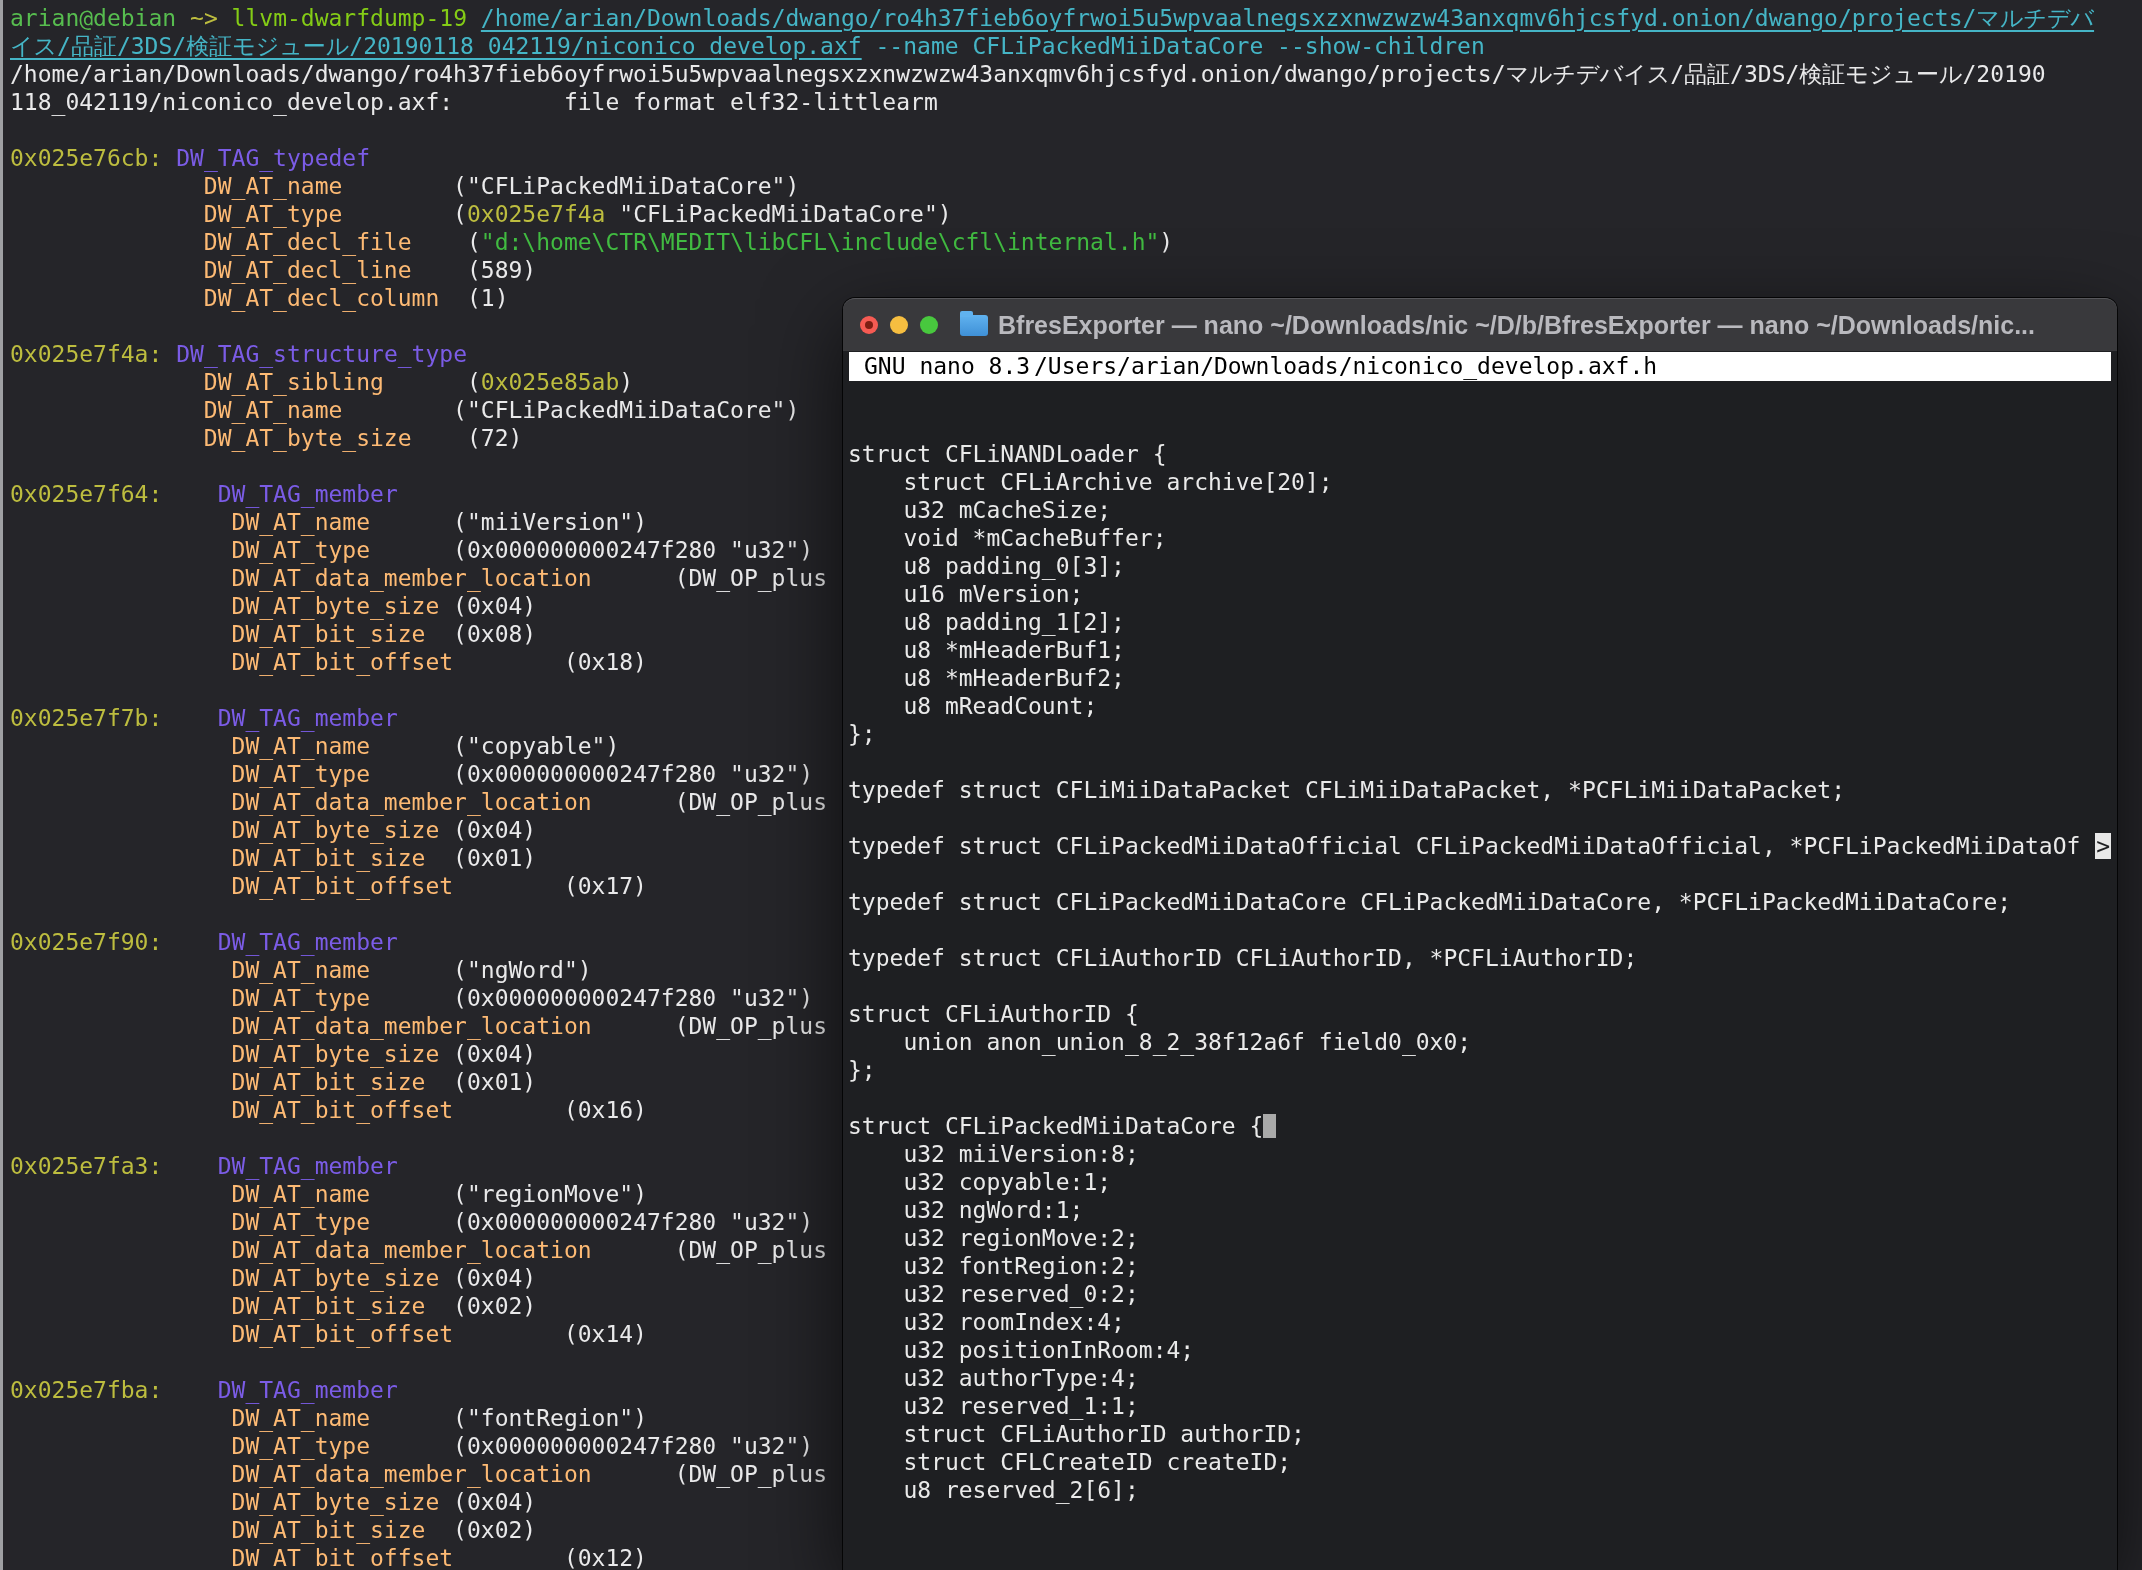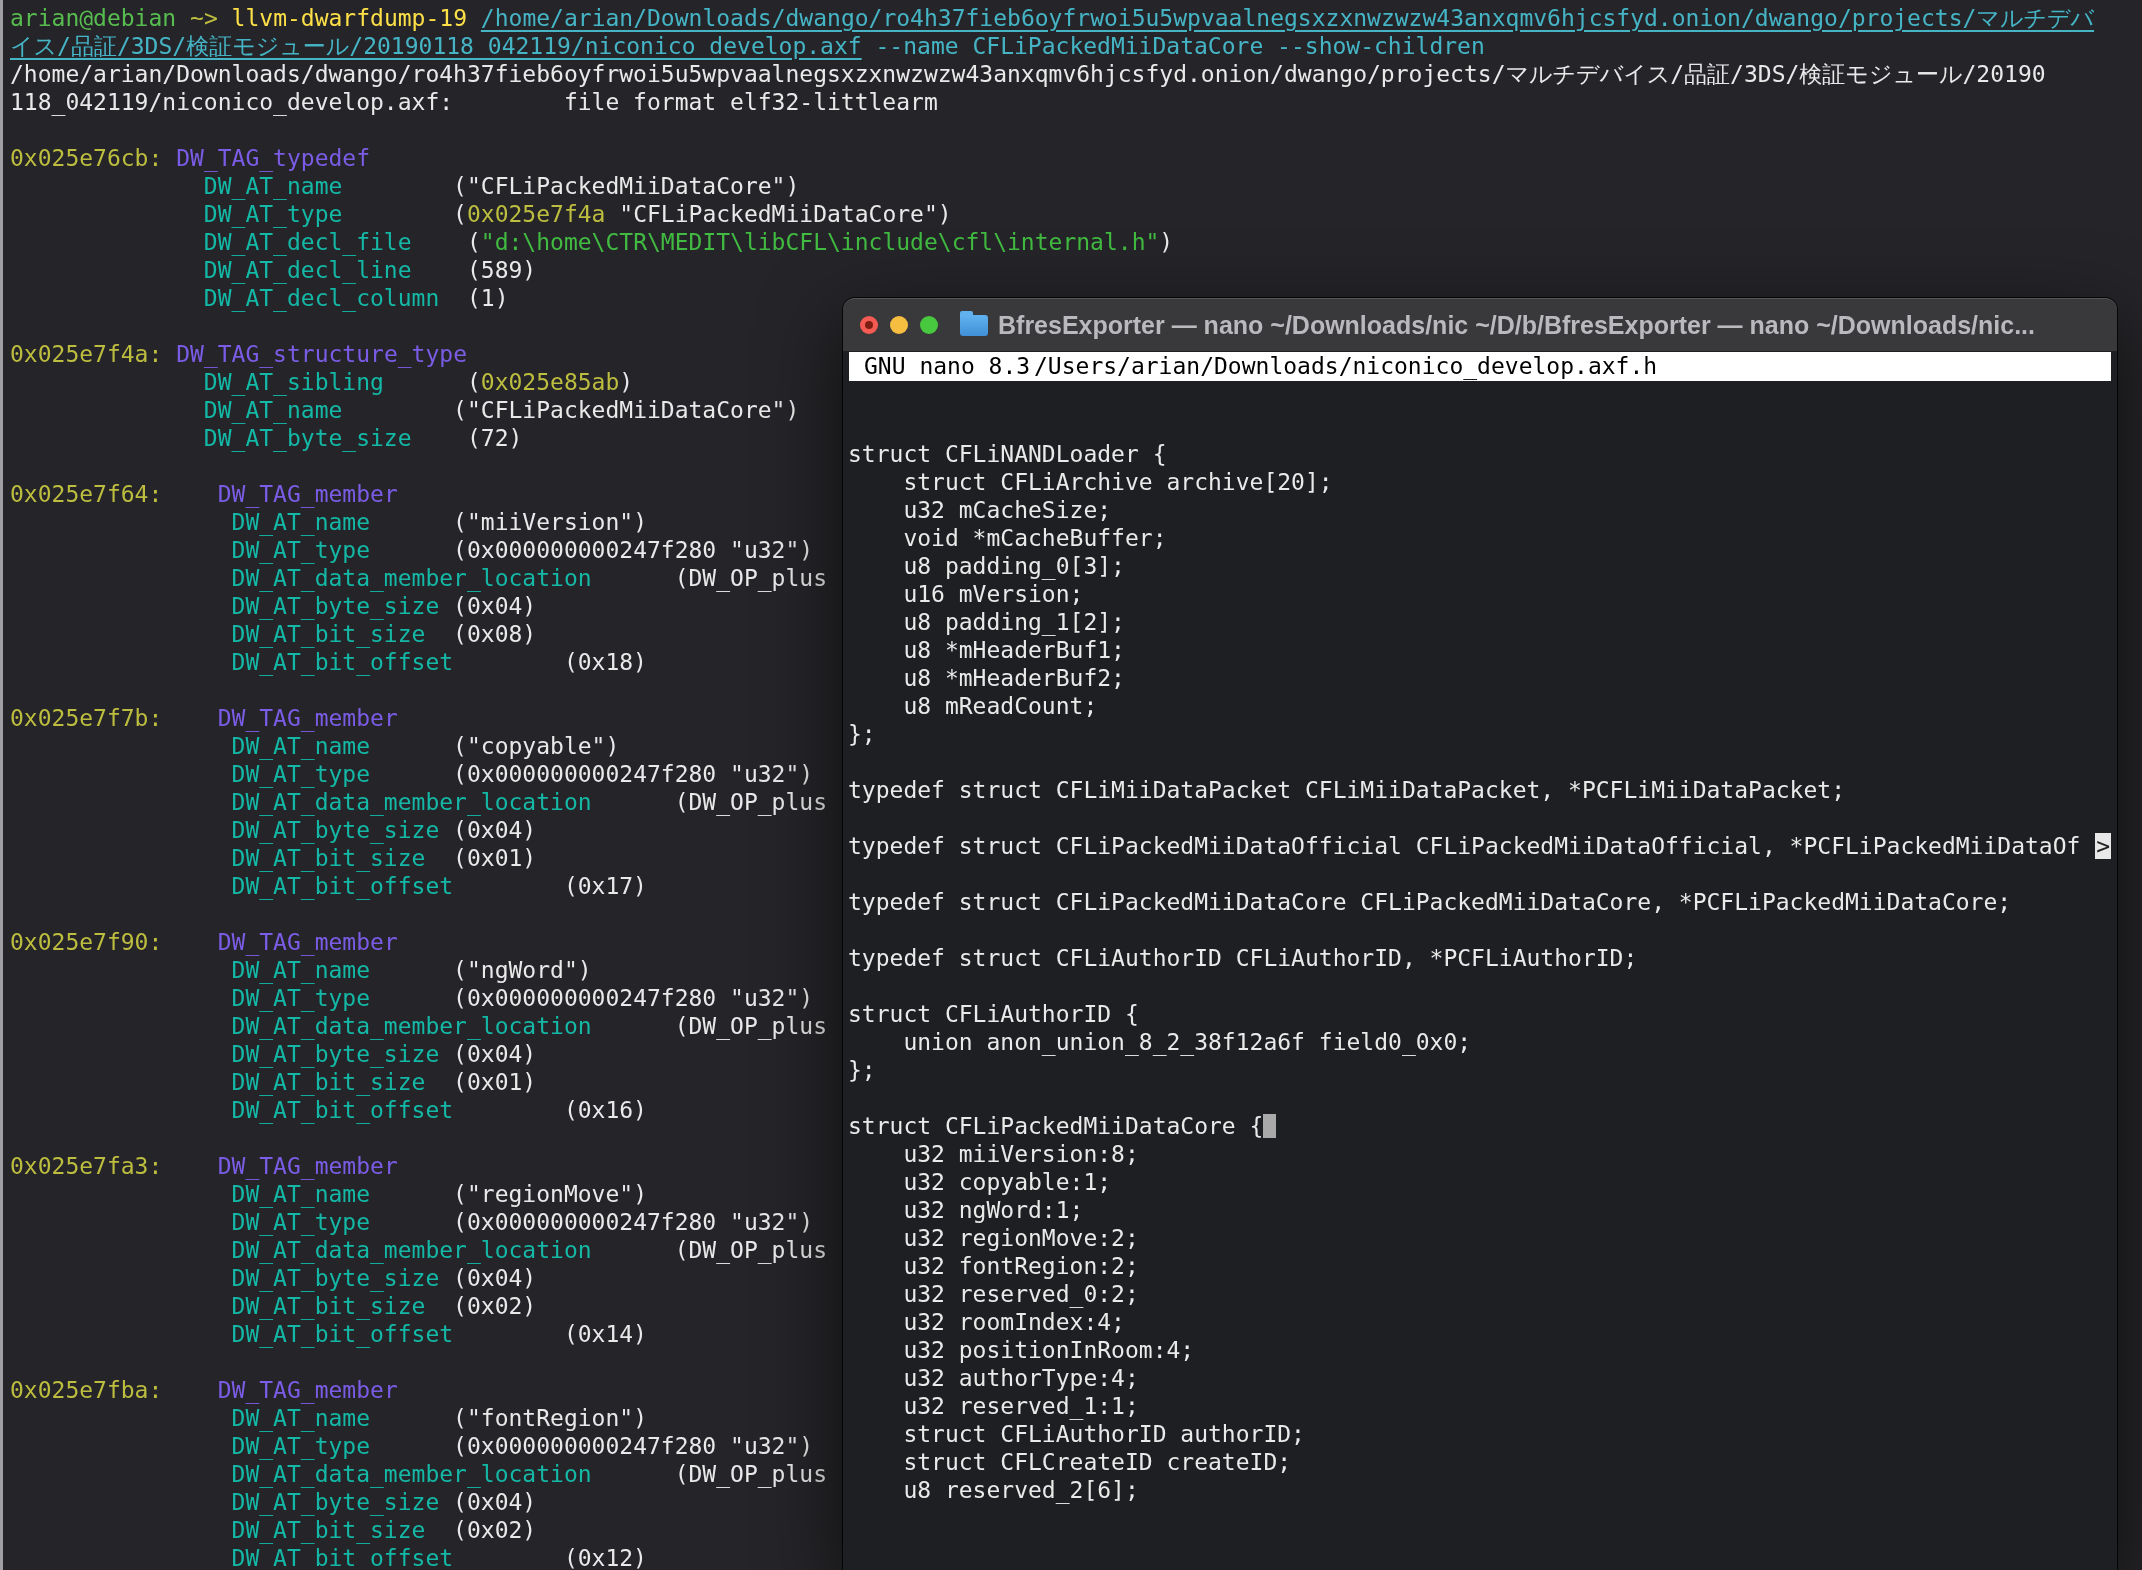--- a/index.html
+++ b/index.html
@@ -6,25 +6,25 @@
   body{width:2142px;height:1570px;position:relative;overflow:hidden;
        font-family:"DejaVu Sans Mono",monospace;}
   
   .screen{position:absolute;inset:0;background:#252529;}
   .left-edge{position:absolute;left:0;top:0;bottom:0;width:3px;background:#9fa0a3;z-index:5;}
   .terminal{position:absolute;inset:0;padding:4px 0 0 10px;z-index:1;}
   .term-line{height:28px;line-height:28px;font-size:23px;white-space:pre;}
   .c-w{color:#e9e9ea}
   .c-g{color:#57bd4f}
   .c-y{color:#bdbd3f}
-  .c-b{color:#fde047}
+  .c-b{color:#84cc16}
   .c-c{color:#45b5c6}
   .c-cu{color:#45b5c6;text-decoration:underline;text-underline-offset:4px;}
   .c-v{color:#7b5ce6}
-  .c-t{color:#14b8a6}
+  .c-t{color:#fdba74}
   .c-s{color:#41bb41}
   
   .nano-window{position:absolute;left:843px;top:298px;width:1274px;height:1272px;
        background:#1e1f22;border-radius:12px 12px 0 0;z-index:10;
        box-shadow:0 25px 80px rgba(0,0,0,.65),0 0 0 1px rgba(0,0,0,.8);}
   .titlebar{height:53px;background:#39393c;border-radius:12px 12px 0 0;
        border-top:1px solid #56565a;box-sizing:border-box;
        display:flex;align-items:center;padding-left:17px;}
   .light{width:18px;height:18px;border-radius:50%;margin-right:12px;position:relative;flex:0 0 auto;}
   .light.red{background:#f65b53;}

